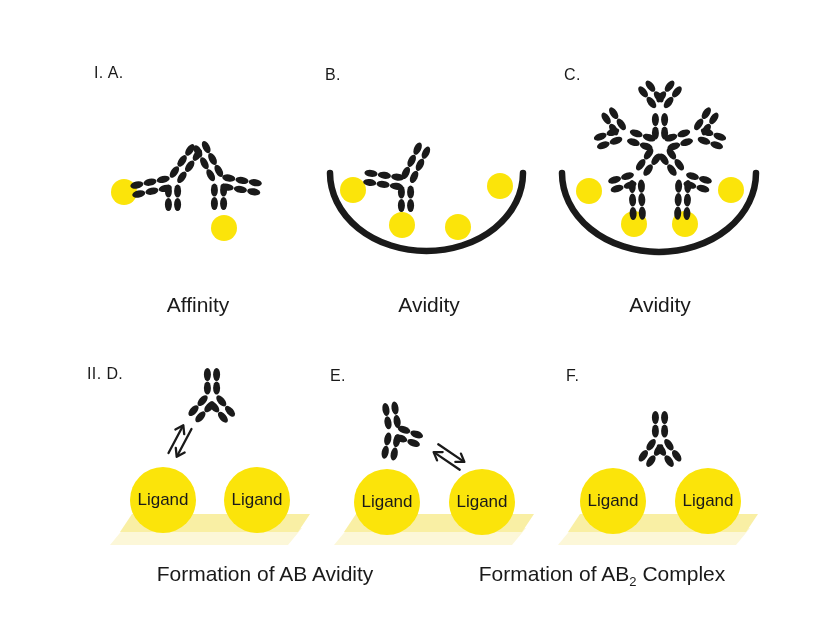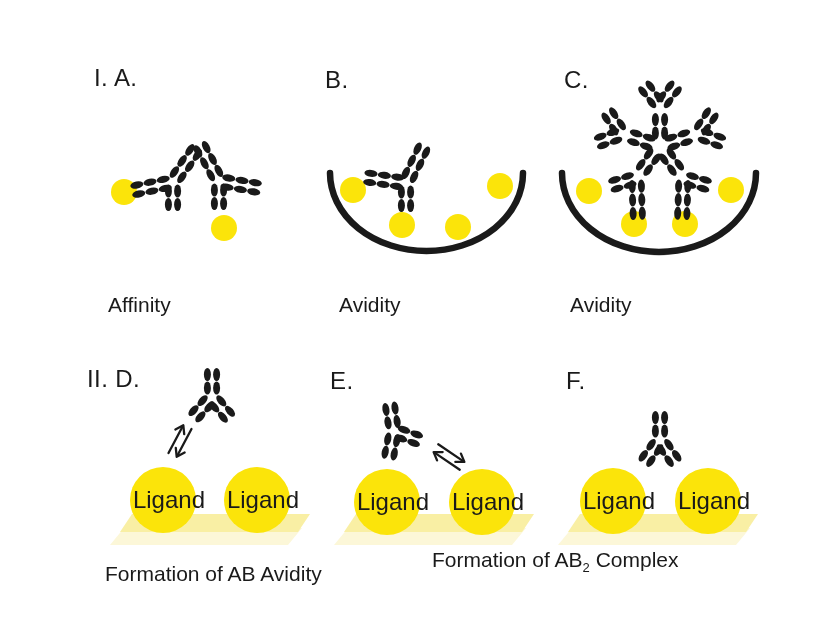--- a/index.html
+++ b/index.html
@@ -2,23 +2,23 @@
 <html><head>
 <meta charset="utf-8">
 <style>
   html,body{margin:0;padding:0}
   body{
     width:832px;height:624px;position:relative;overflow:hidden;
     background:#ffffff;color:#1a1a1a;
     font-family:"Liberation Sans", sans-serif;
   }
   #stage{position:absolute;left:0;top:0}
-  .lbl{position:absolute;font-size:24px;letter-spacing:.4px}
-  .cap{position:absolute;font-size:21px;text-align:left}
-  .ligand{position:absolute;width:84px;text-align:right;font-size:24px;line-height:26px}
+  .lbl{position:absolute;font-size:16px;letter-spacing:.4px}
+  .cap{position:absolute;font-size:21px;text-align:center}
+  .ligand{position:absolute;width:84px;text-align:center;font-size:17px;line-height:26px}
   .pre{white-space:pre}
   .sub{font-size:13px;position:relative;top:5px}
 </style>
 </head>
 <body>
 
 <svg id="stage" width="832" height="624" viewBox="0 0 832 624">
     <g>
       <polygon points="124,528 302,528 288,545 110,545" fill="#FCF7D8"></polygon>
       <polygon points="132,514 310,514 298,532 120,532" fill="#F9EFA4"></polygon>
@@ -241,13 +241,13 @@
 <div class="cap" style="left:570px;top:293px;width:180px">Avidity</div>
 
 <div class="ligand" style="left:121px;top:487px">Ligand</div>
 <div class="ligand" style="left:215px;top:487px">Ligand</div>
 <div class="ligand" style="left:345px;top:489px">Ligand</div>
 <div class="ligand" style="left:440px;top:489px">Ligand</div>
 <div class="ligand" style="left:571px;top:488px">Ligand</div>
 <div class="ligand" style="left:666px;top:488px">Ligand</div>
 
 <div class="cap" style="left:105px;top:562px;width:320px">Formation of AB Avidity</div>
-<div class="cap pre" style="left:432px;top:548px;width:340px"><span>Formation of AB</span><span class="sub">2</span><span class="pre"> Complex</span></div>
+<div class="cap pre" style="left:432px;top:562px;width:340px"><span>Formation of AB</span><span class="sub">2</span><span class="pre"> Complex</span></div>
 
 </body></html>

